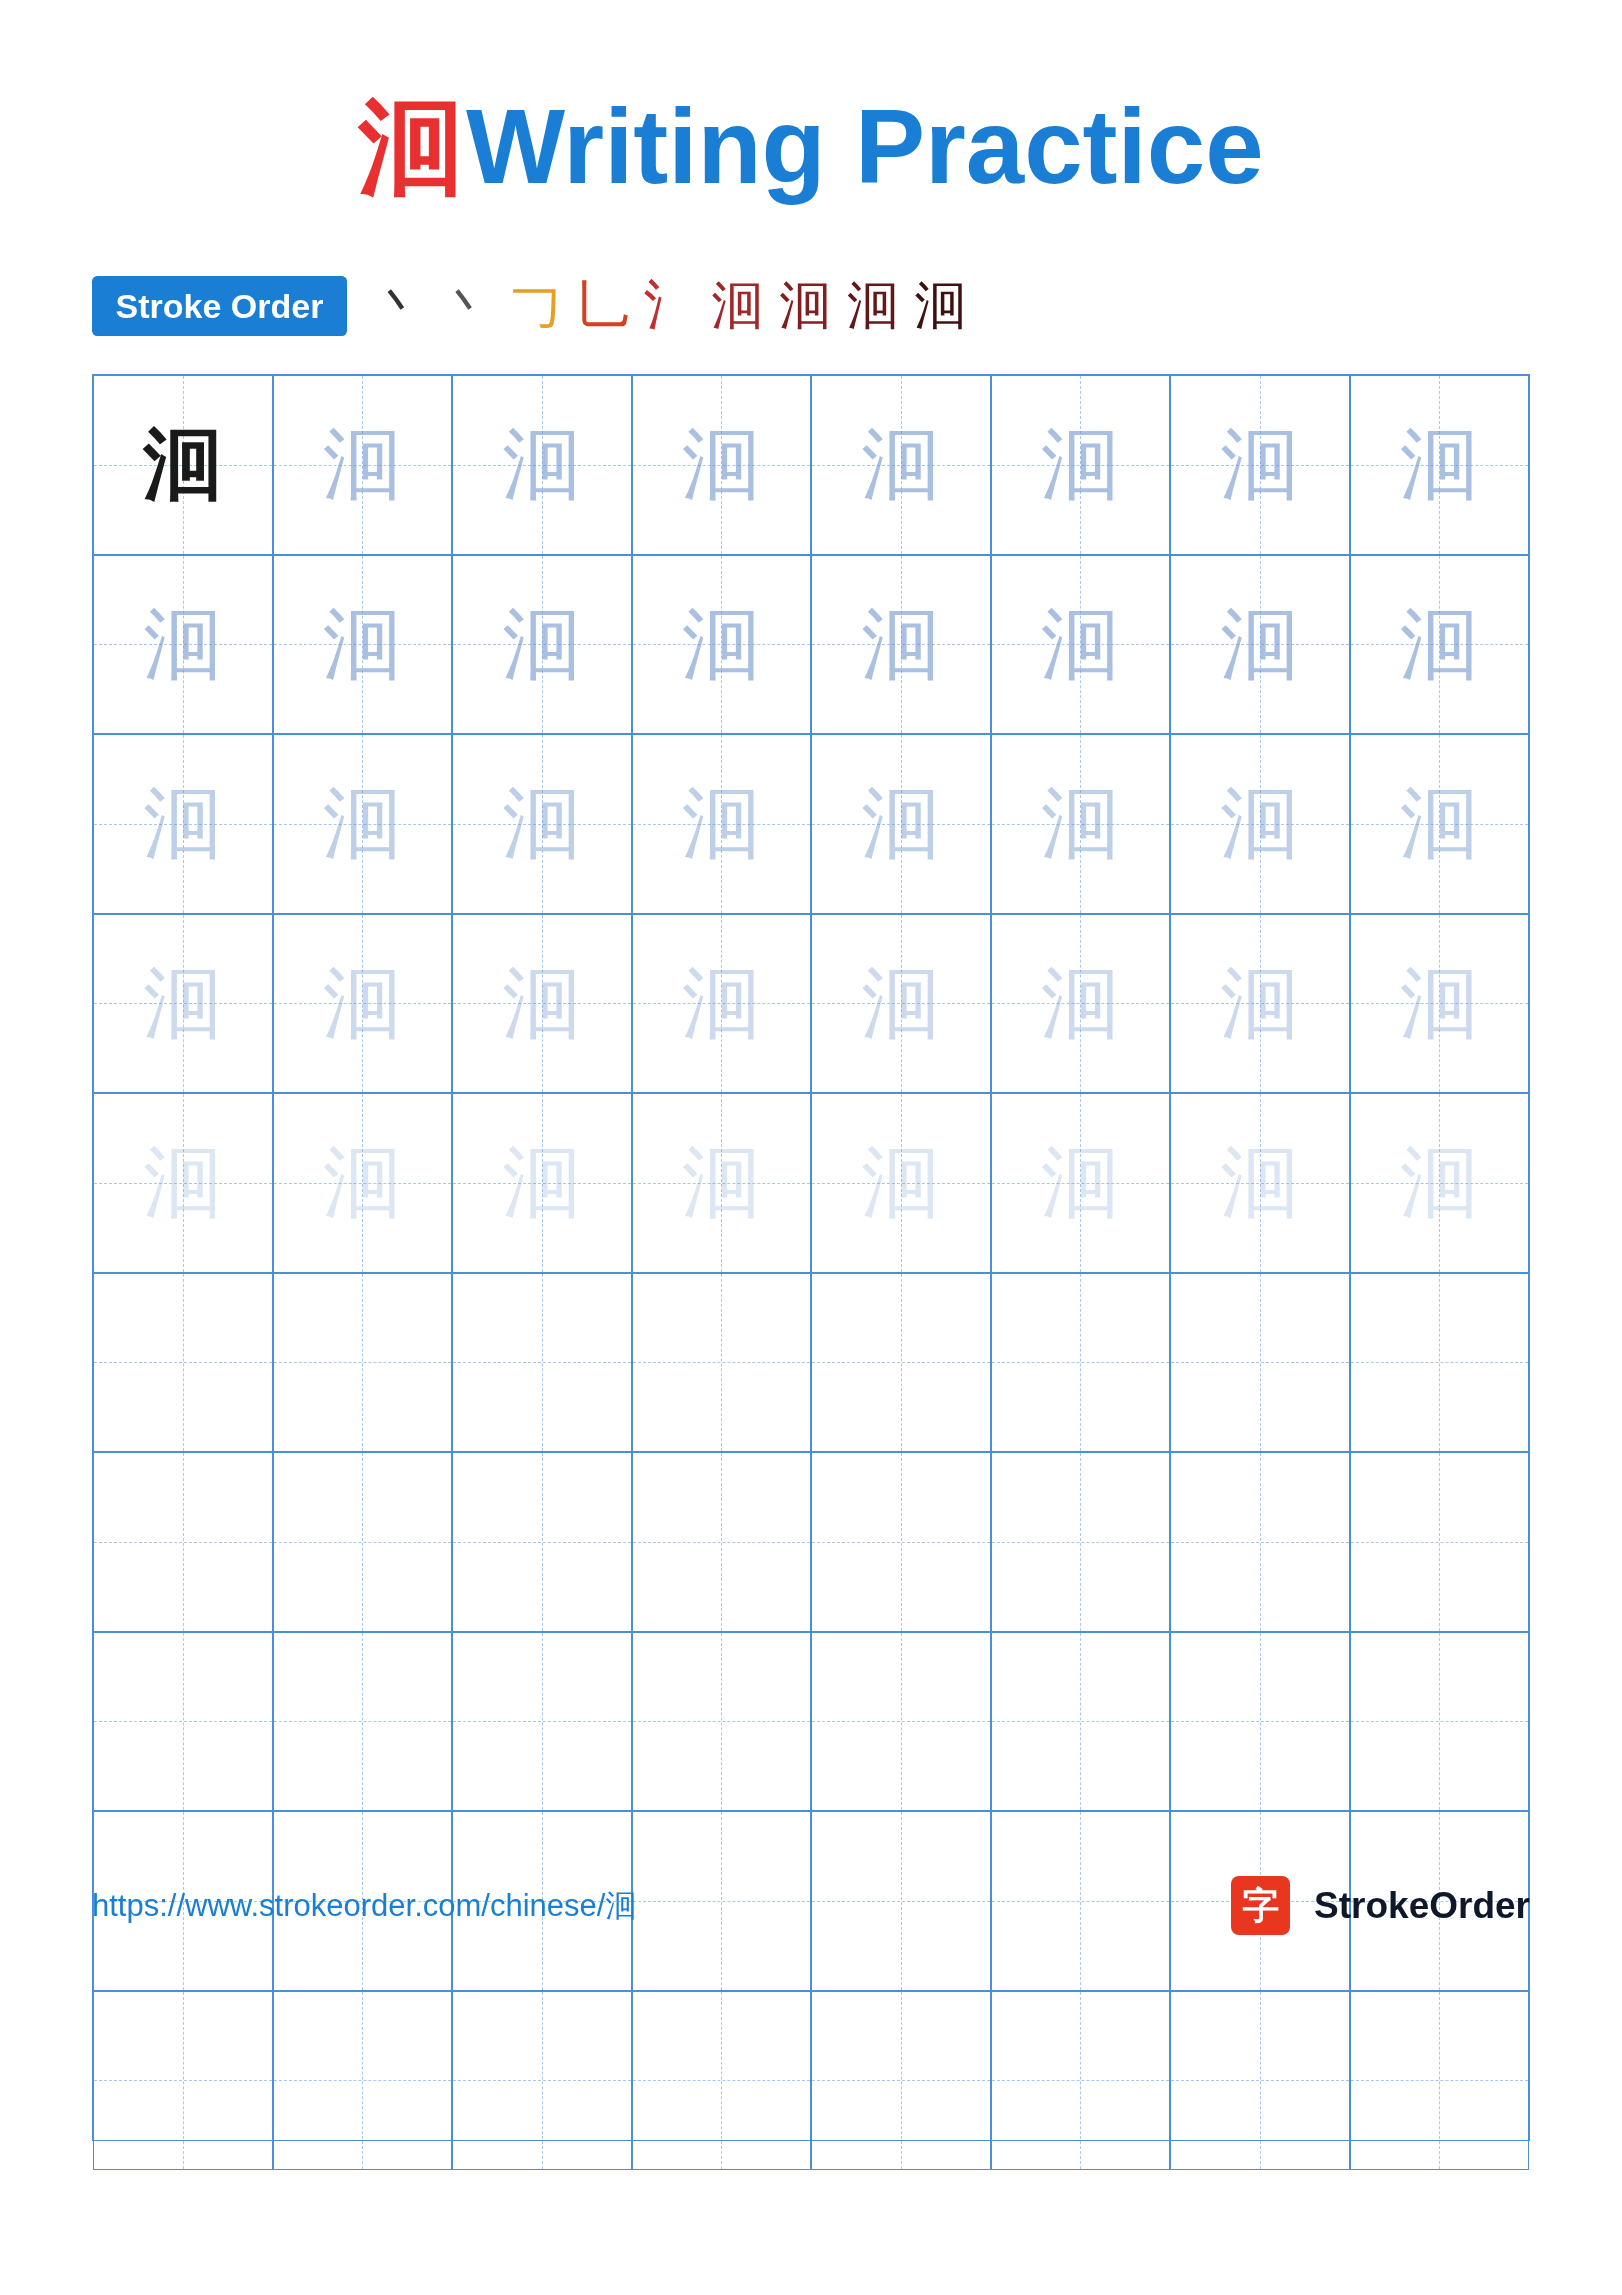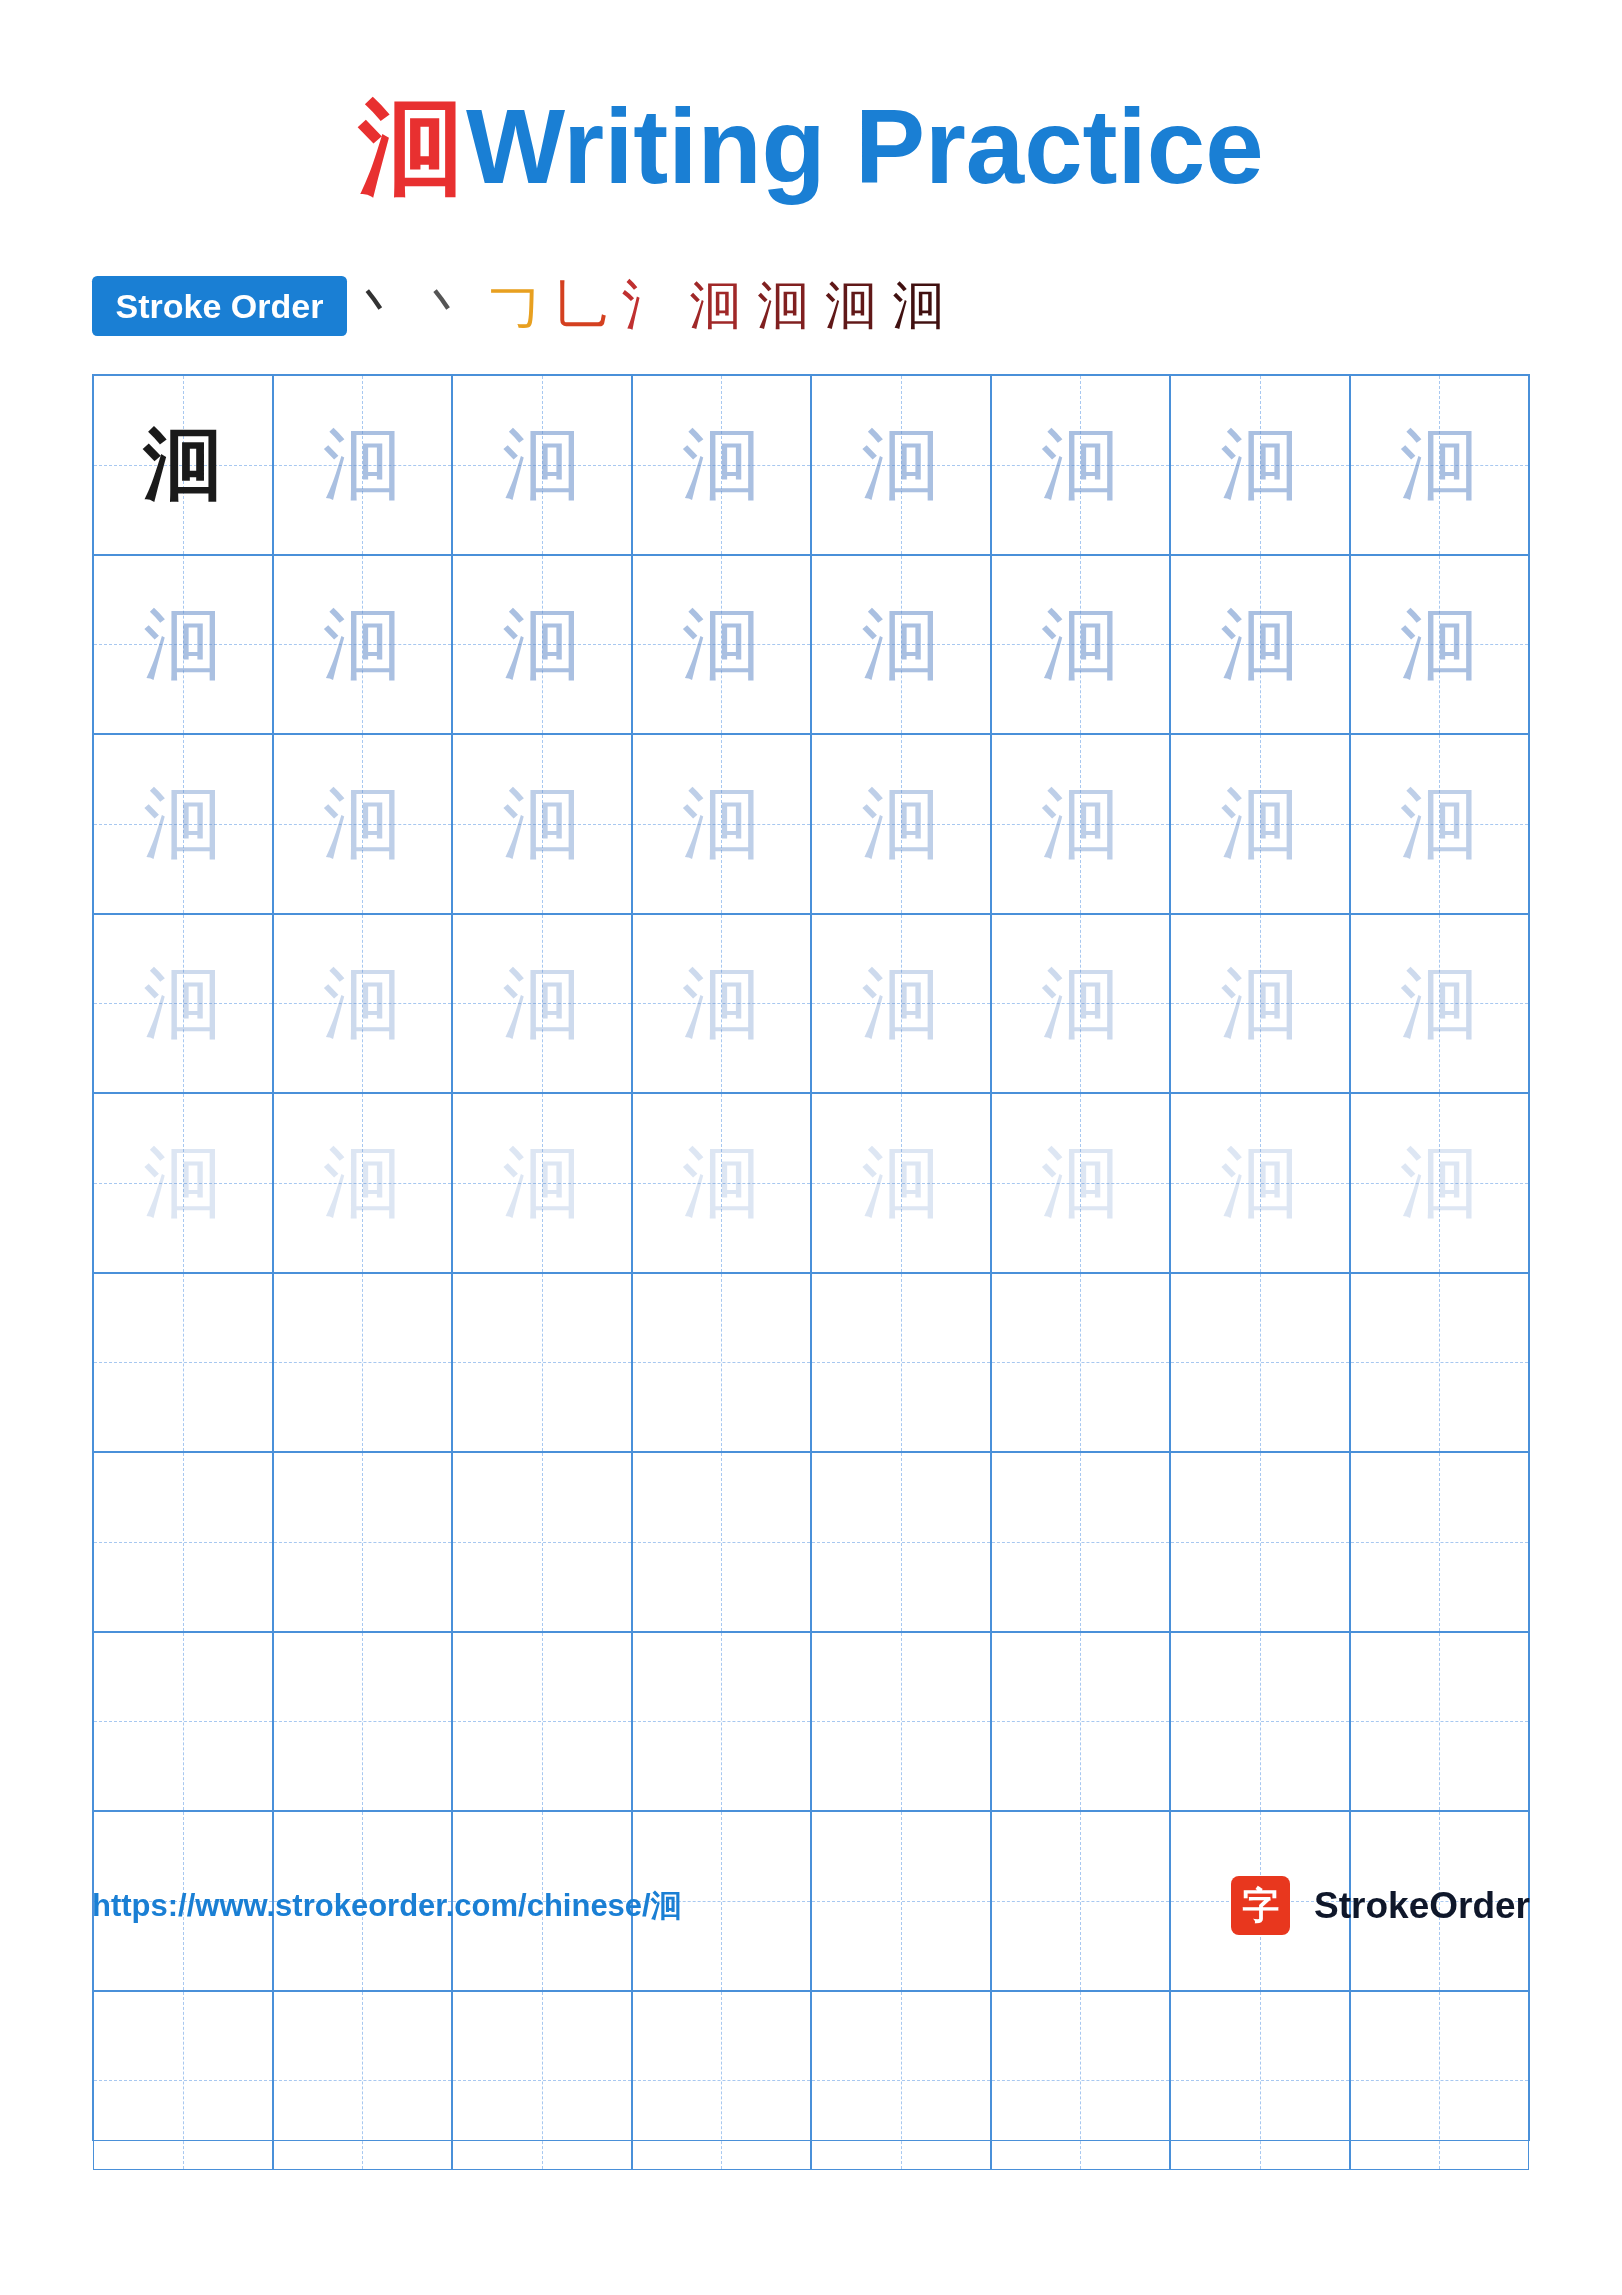--- a/index.html
+++ b/index.html
@@ -39,21 +39,21 @@
       color: #1a7fd4;
       font-weight: bold;
       font-family: Arial, sans-serif;
     }
 
     
     .stroke-order-row {
       display: flex;
       align-items: center;
       margin-bottom: 33px;
-      gap: 4px;
+      gap: 26px;
     }
 
     .stroke-order-badge {
       background: #1a7fd4;
       color: white;
       font-size: 34px;
       font-family: Arial, sans-serif;
       font-weight: bold;
       padding: 10.5px 23.6px;
       border-radius: 5.2px;
@@ -155,21 +155,20 @@
       right: 92px;
       display: flex;
       align-items: center;
       justify-content: space-between;
     }
 
     .footer-url {
       font-size: 31px;
       color: #1a7fd4;
       font-family: Arial, sans-serif;
-      font-weight: bold;
     }
 
     .footer-logo {
       display: flex;
       align-items: center;
       gap: 11.8px;
     }
 
     .footer-logo-icon {
       width: 59px;

